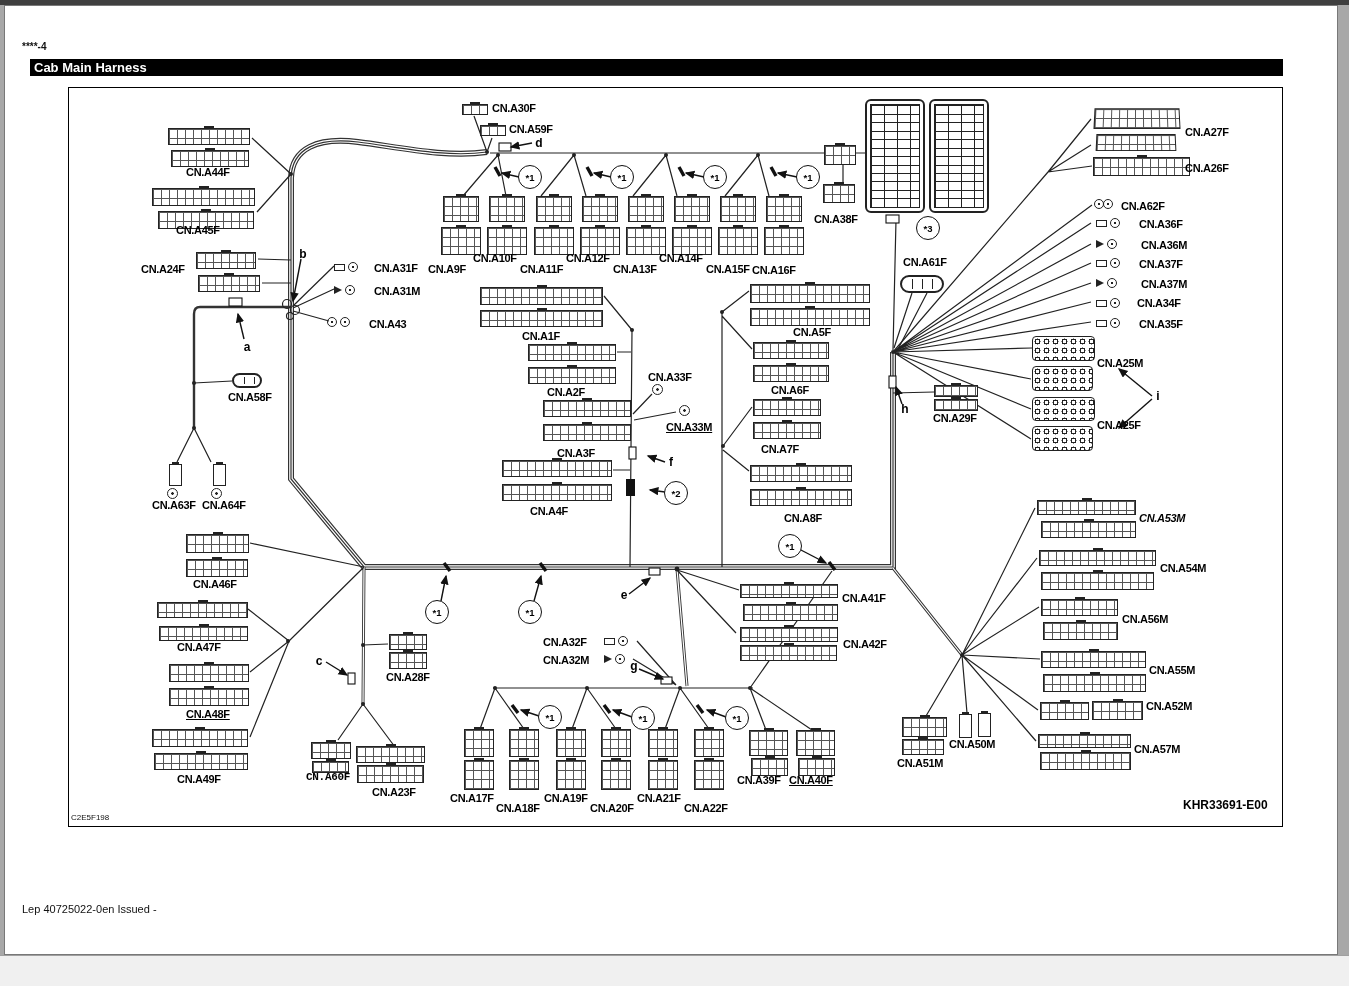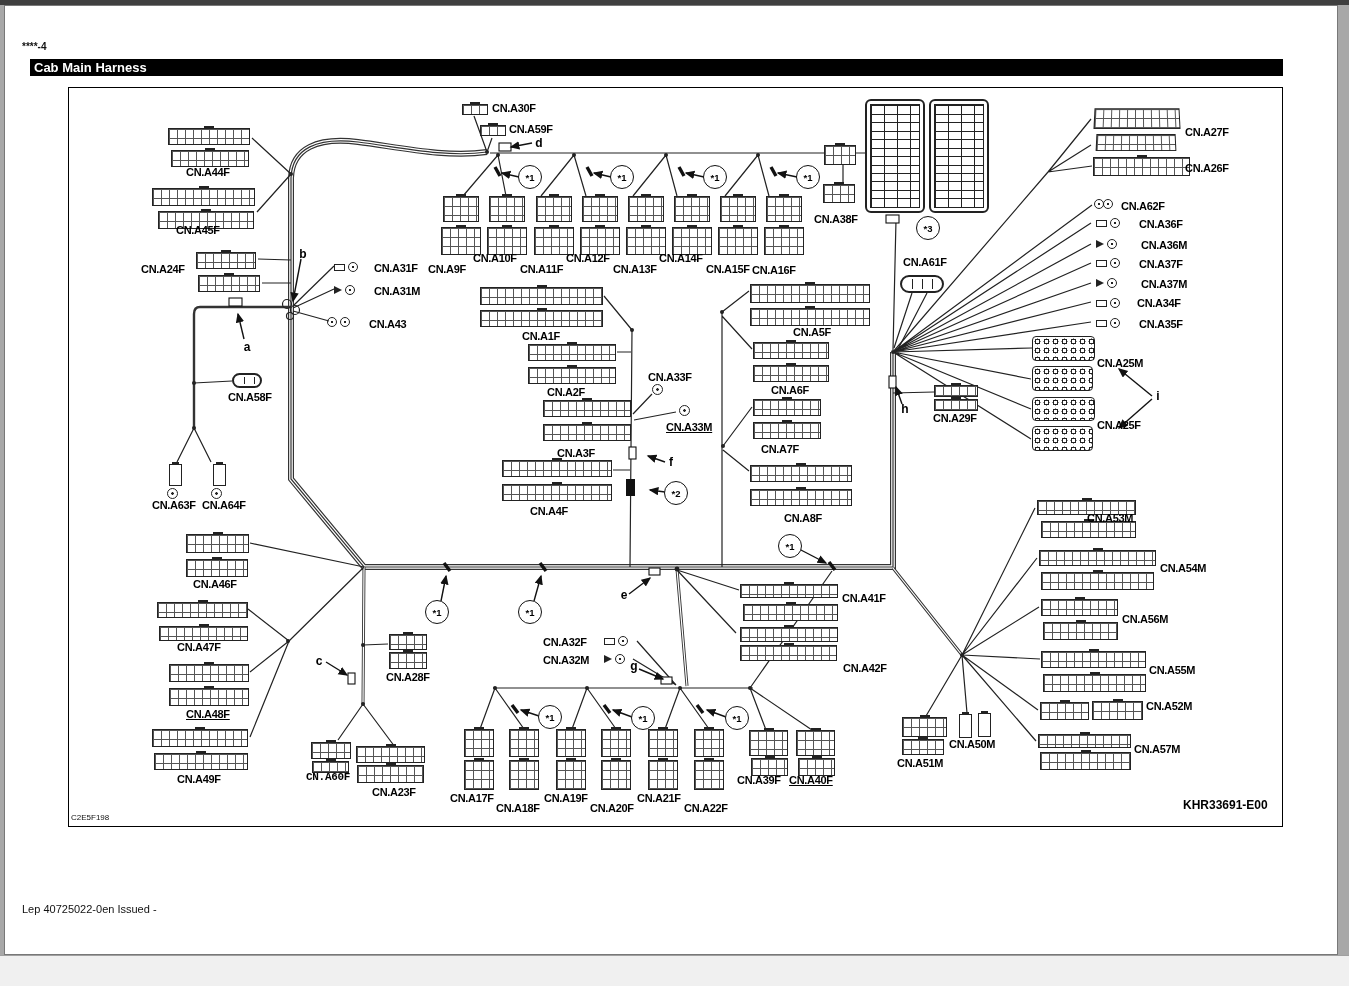--- a/index.html
+++ b/index.html
@@ -319,21 +319,21 @@
     <div class="blk c" style="left: 1032px; top: 366px; width: 61px; height: 25px;"></div>
     <div class="clabel" style="left: 1097px; top: 357px;">CN.A25M</div>
     <div class="blk c" style="left: 1032px; top: 397px; width: 63px; height: 24px;"></div>
     <div class="blk c" style="left: 1032px; top: 426px; width: 61px; height: 25px;"></div>
     <div class="clabel" style="left: 1097px; top: 419px;">CN.A25F</div>
     <div class="blk g" style="left: 934px; top: 385px; width: 44px; height: 12px;"></div>
     <div class="blk g" style="left: 934px; top: 399px; width: 44px; height: 12px;"></div>
     <div class="clabel" style="left: 933px; top: 412px;">CN.A29F</div>
     <div class="blk g" style="left: 1037px; top: 500px; width: 99px; height: 15px;"></div>
     <div class="blk g" style="left: 1041px; top: 521px; width: 95px; height: 17px;"></div>
-    <div class="clabel" style="left: 1087px; top: 512px;">CN.A53M</div>
+    <div class="clabel" style="left: 1139px; top: 512px; font-style: italic;">CN.A53M</div>
     <div class="blk g" style="left: 1039px; top: 550px; width: 117px; height: 16px;"></div>
     <div class="blk g" style="left: 1041px; top: 572px; width: 113px; height: 18px;"></div>
     <div class="clabel" style="left: 1160px; top: 562px;">CN.A54M</div>
     <div class="blk g" style="left: 1041px; top: 599px; width: 77px; height: 17px;"></div>
     <div class="blk g" style="left: 1043px; top: 622px; width: 75px; height: 18px;"></div>
     <div class="clabel" style="left: 1122px; top: 613px;">CN.A56M</div>
     <div class="blk g" style="left: 1041px; top: 651px; width: 105px; height: 17px;"></div>
     <div class="blk g" style="left: 1043px; top: 674px; width: 103px; height: 18px;"></div>
     <div class="clabel" style="left: 1149px; top: 664px;">CN.A55M</div>
     <div class="blk g" style="left: 1040px; top: 702px; width: 49px; height: 18px;"></div>
@@ -377,21 +377,21 @@
     <div class="blk m1" style="left: 604px; top: 653px; width: 32px; height: 12px;">
       <span class="s-tri"></span>
       <span class="s-circ"></span>
     </div>
     <div class="clabel" style="left: 543px; top: 654px;">CN.A32M</div>
     <div class="blk g" style="left: 740px; top: 584px; width: 98px; height: 14px;"></div>
     <div class="blk g" style="left: 743px; top: 604px; width: 95px; height: 17px;"></div>
     <div class="clabel" style="left: 842px; top: 592px;">CN.A41F</div>
     <div class="blk g" style="left: 740px; top: 627px; width: 98px; height: 15px;"></div>
     <div class="blk g" style="left: 740px; top: 645px; width: 97px; height: 16px;"></div>
-    <div class="clabel" style="left: 843px; top: 638px; margin-top: 24px;">CN.A42F</div>
+    <div class="clabel" style="left: 843px; top: 638px;">CN.A42F</div>
     <div class="blk g" style="left: 464px; top: 729px; width: 30px; height: 28px;"></div>
     <div class="blk g" style="left: 464px; top: 760px; width: 30px; height: 30px;"></div>
     <div class="clabel" style="left: 450px; top: 792px;">CN.A17F</div>
     <div class="blk g" style="left: 509px; top: 729px; width: 30px; height: 28px;"></div>
     <div class="blk g" style="left: 509px; top: 760px; width: 30px; height: 30px;"></div>
     <div class="clabel" style="left: 496px; top: 802px;">CN.A18F</div>
     <div class="blk g" style="left: 556px; top: 729px; width: 30px; height: 28px;"></div>
     <div class="blk g" style="left: 556px; top: 760px; width: 30px; height: 30px;"></div>
     <div class="clabel" style="left: 544px; top: 792px;">CN.A19F</div>
     <div class="blk g" style="left: 601px; top: 729px; width: 30px; height: 28px;"></div>

